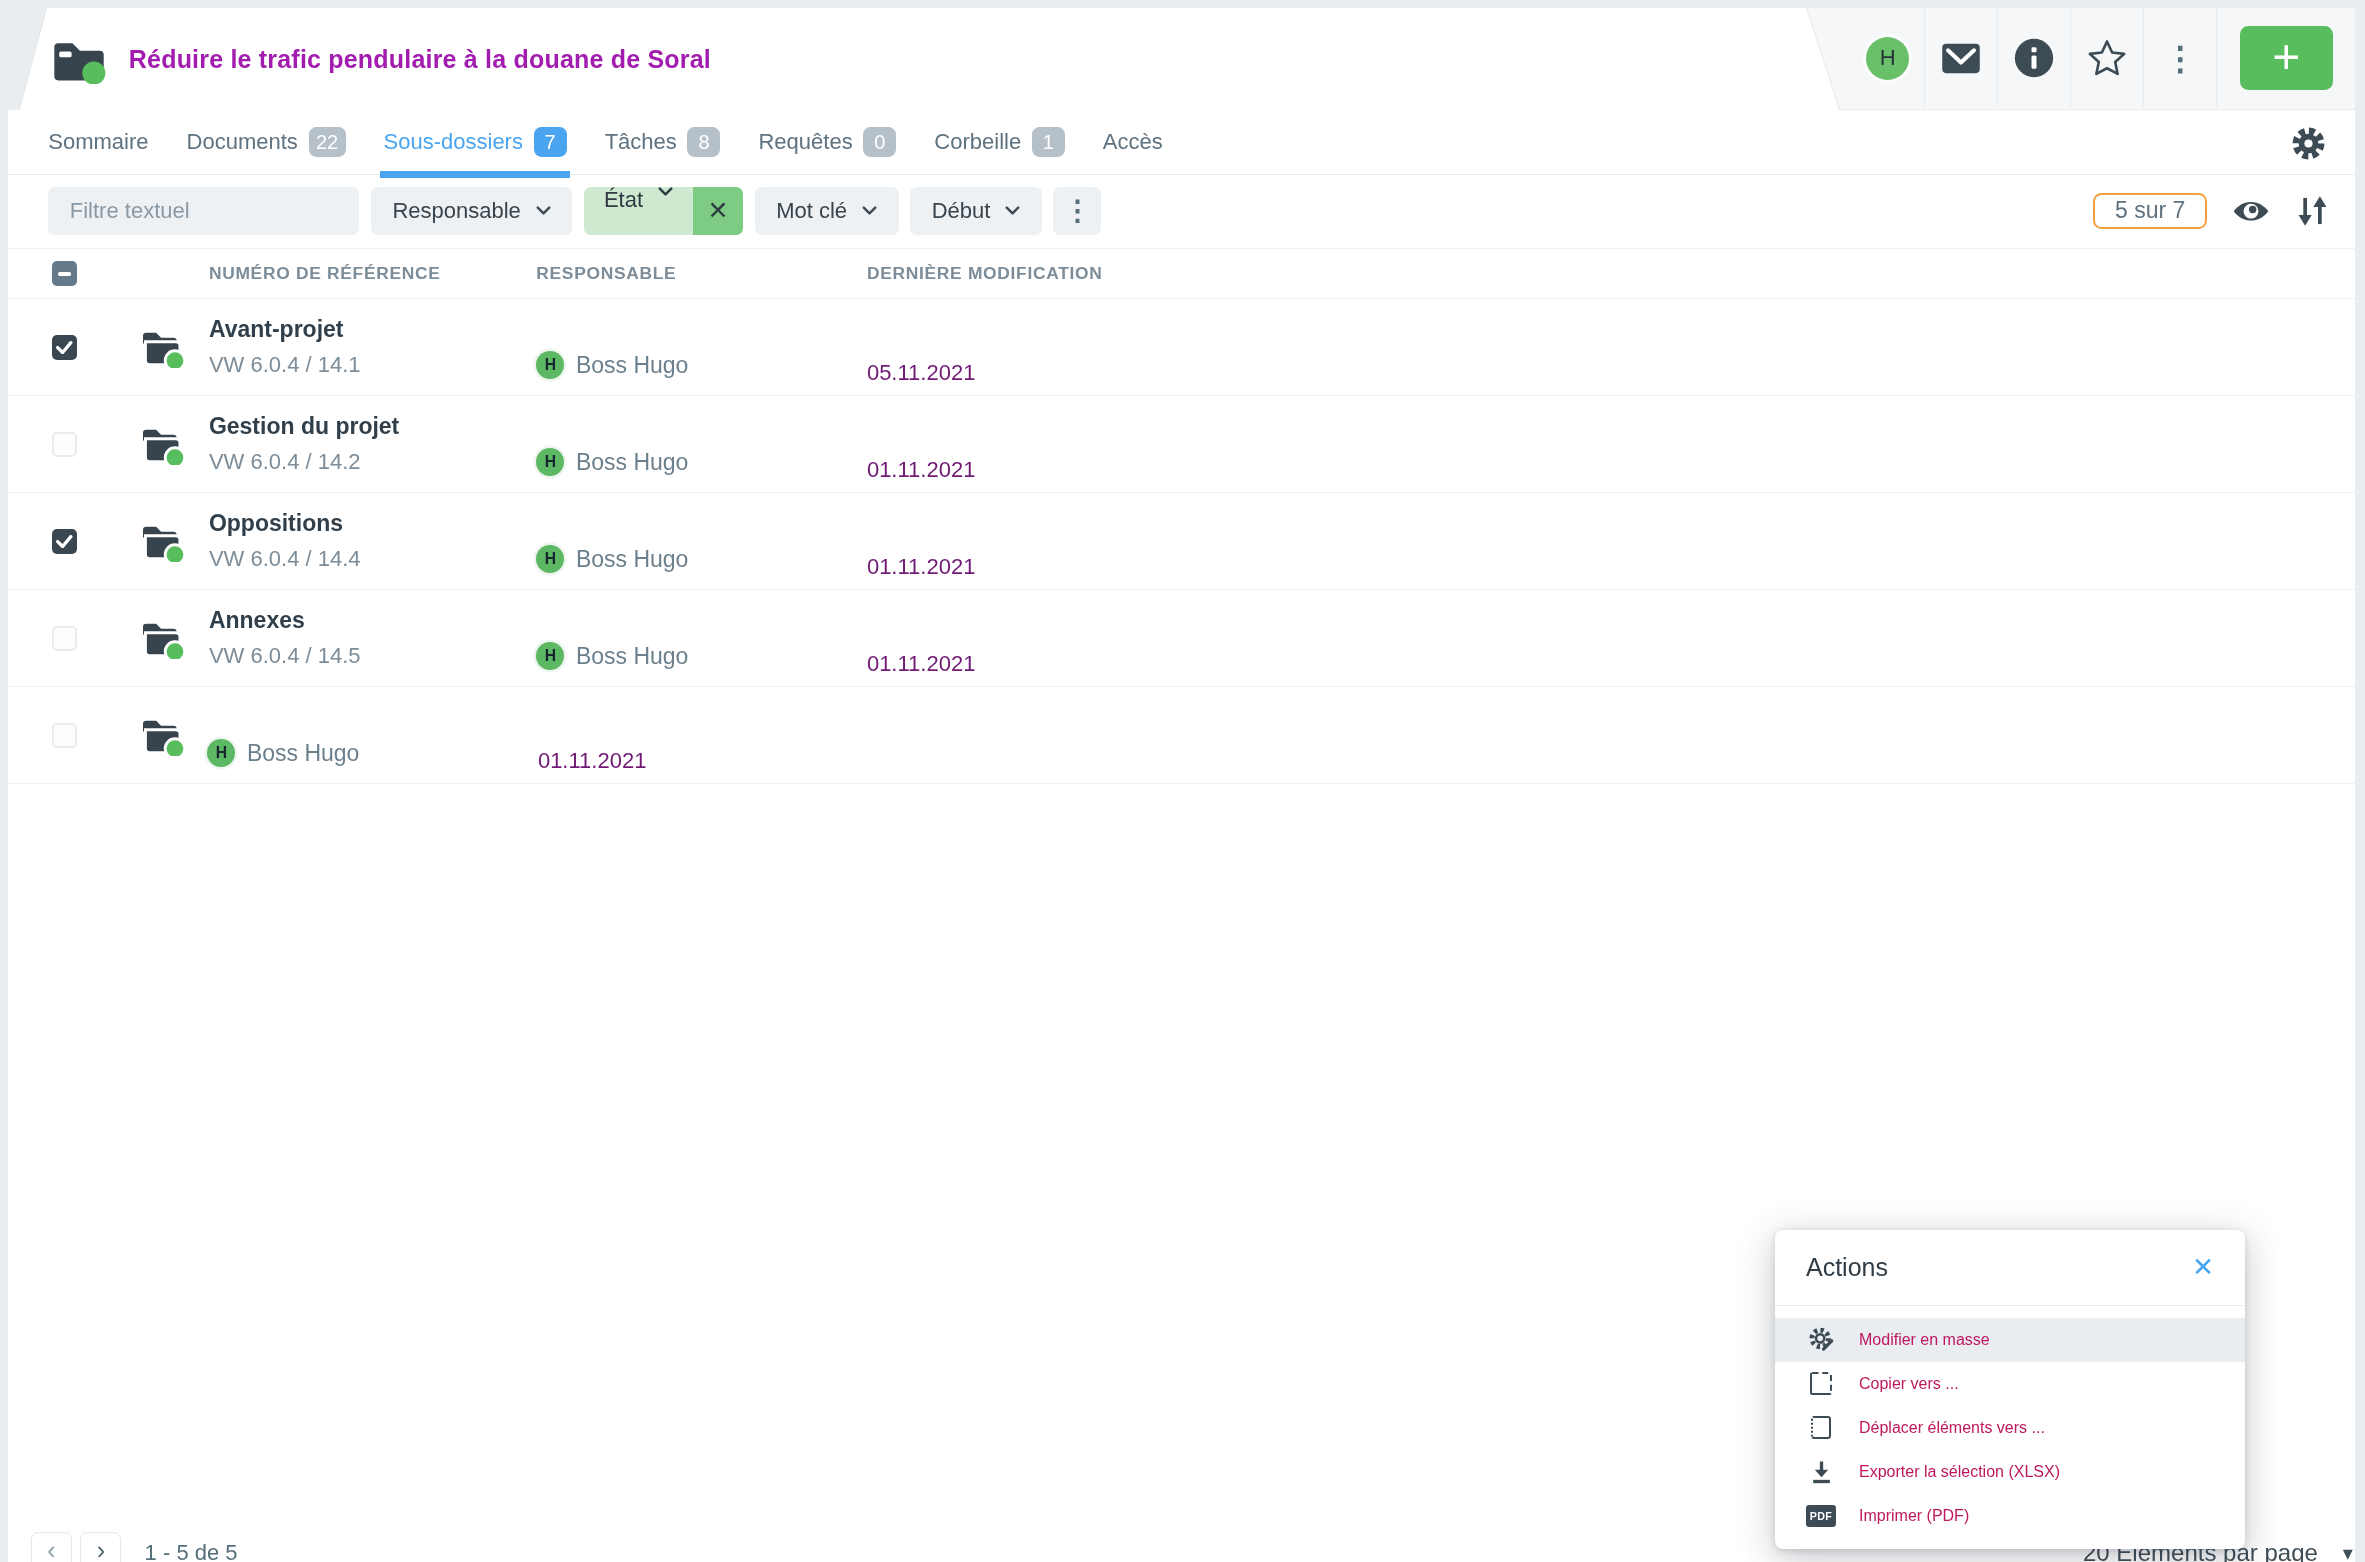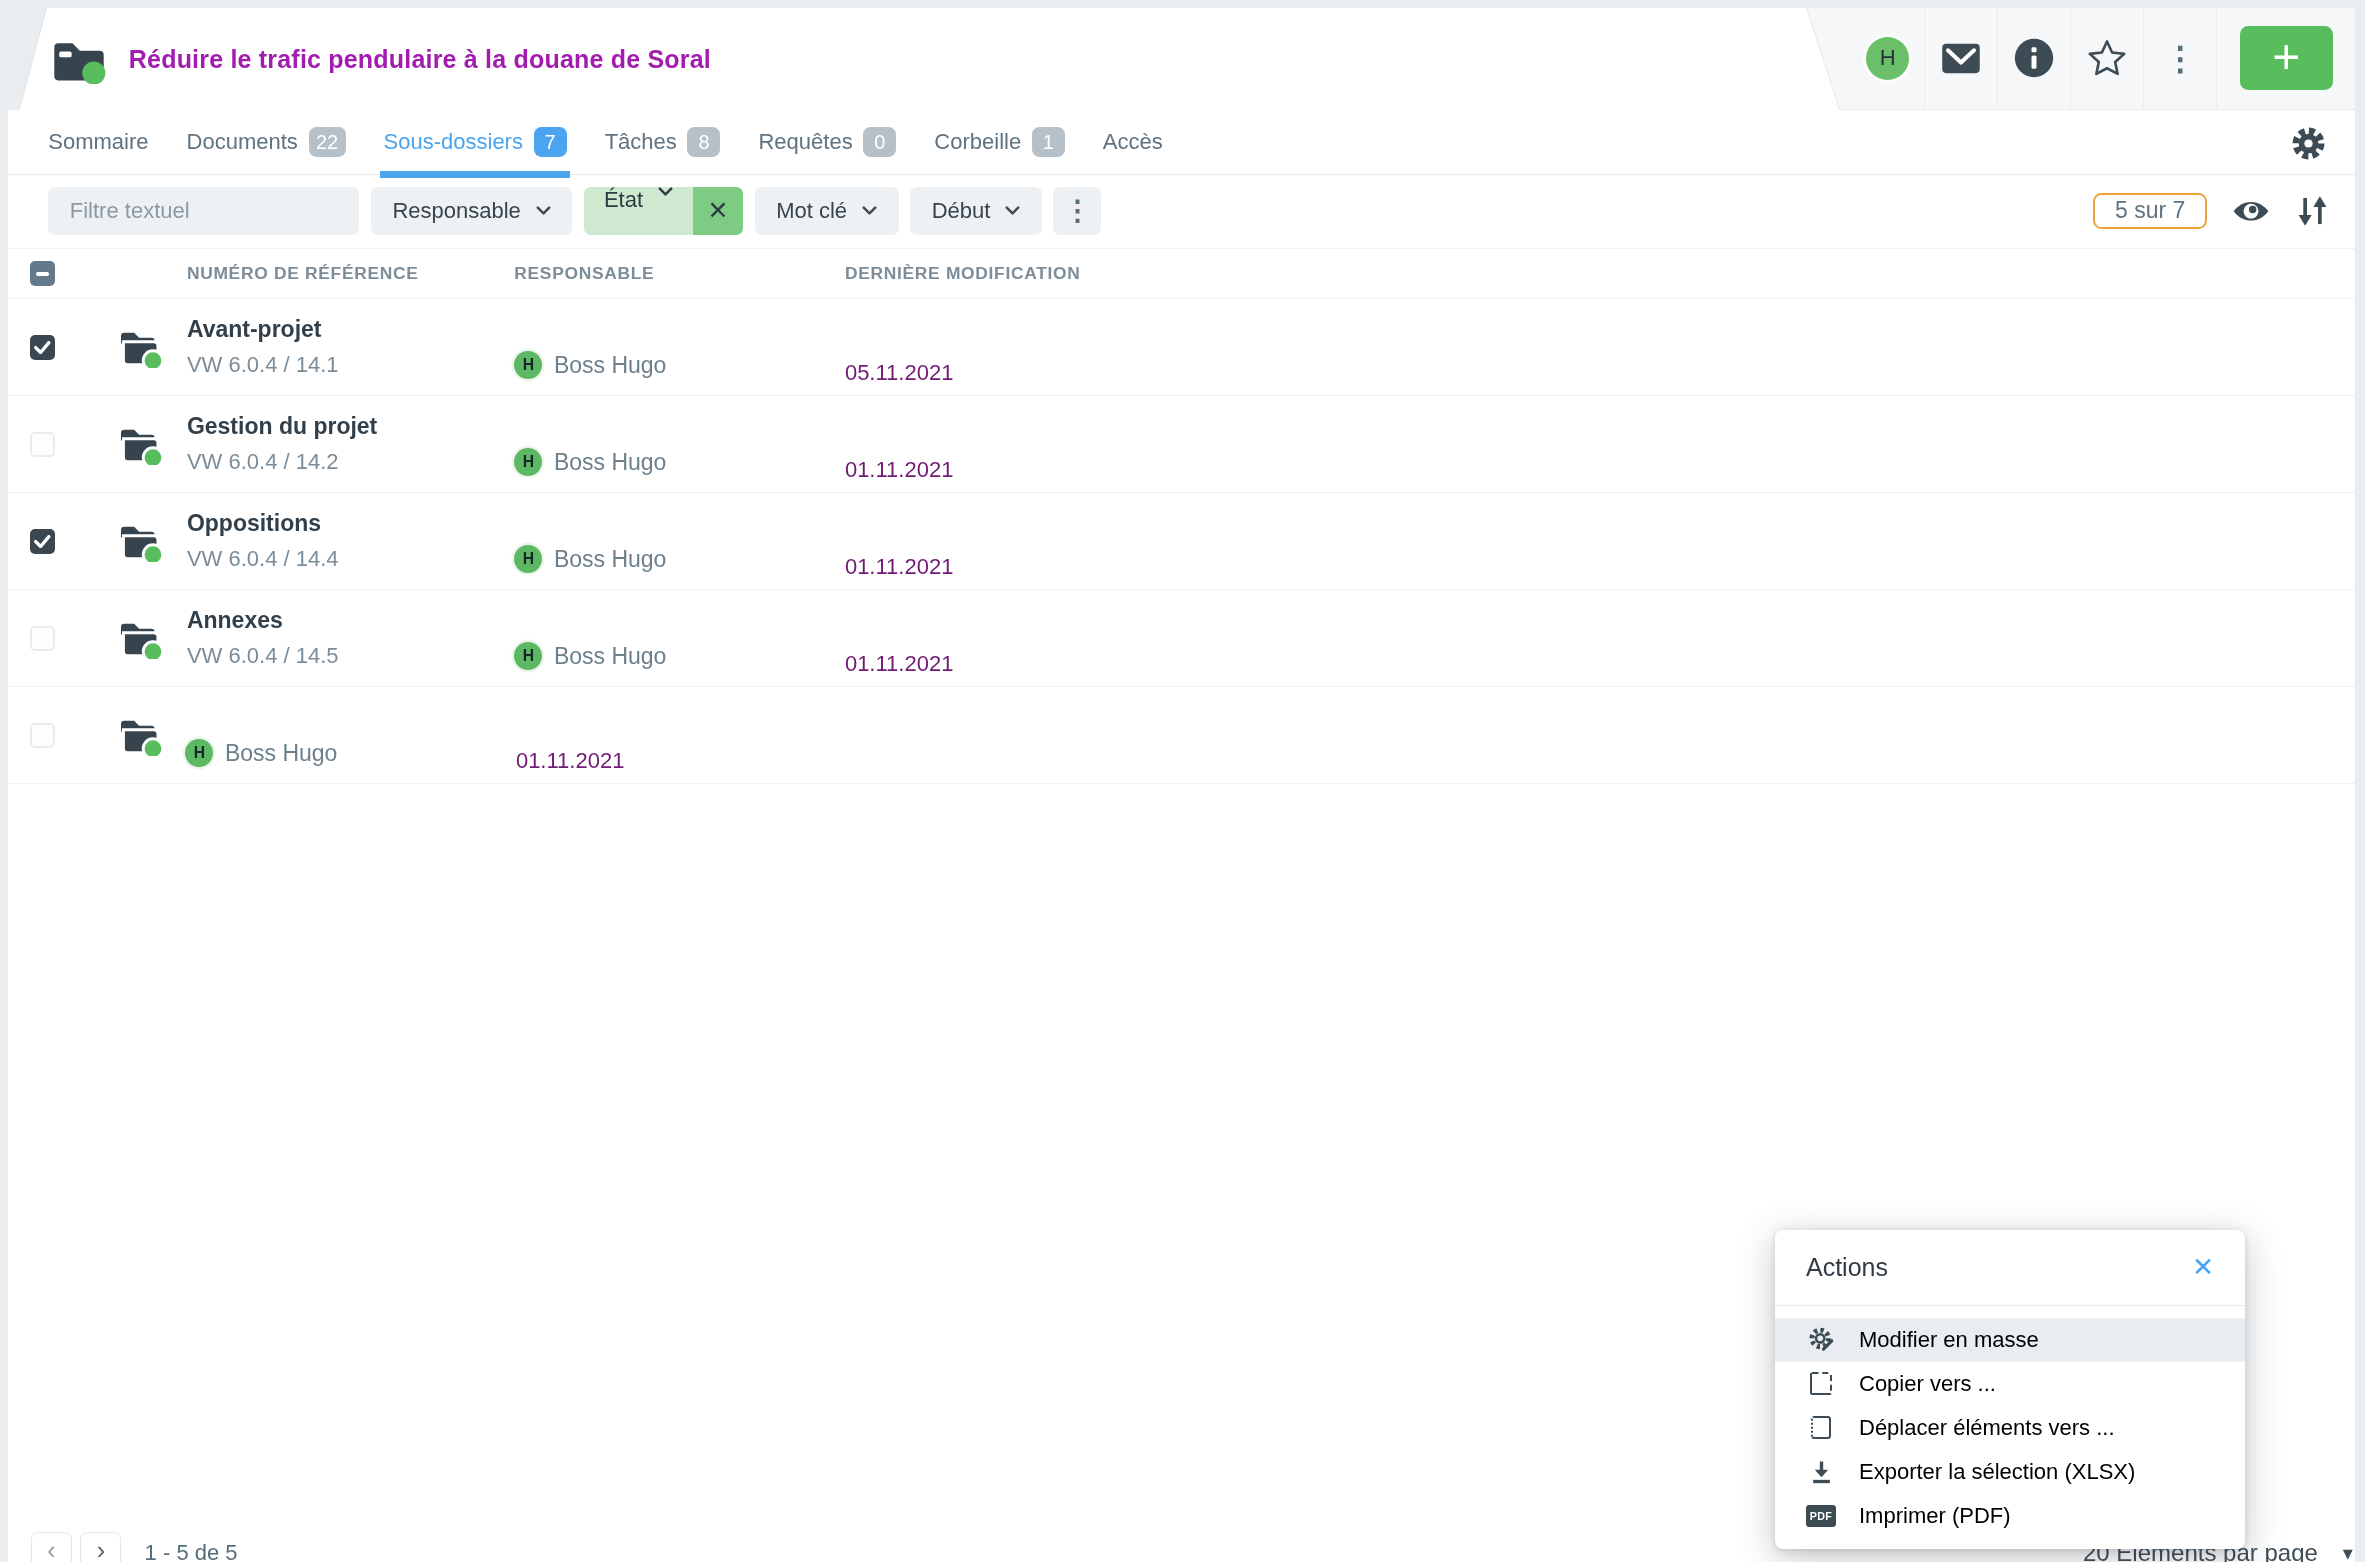--- a/index.html
+++ b/index.html
@@ -59,21 +59,21 @@
   .filter-input::placeholder { color: #8a99a4; }
   .filter-btn { height: 48px; background: #eef1f3; border-radius: 6.6px; border: none; display: flex; align-items: center; gap: 15px; padding: 0 21.5px; font-size: 22px; color: #37444e; cursor: pointer; font-family: inherit; }
   .chip { display: flex; height: 48px; border-radius: 6.6px; overflow: hidden; }
   .chip-main { background: #cfe9d1; display: flex; gap: 15px; padding: 0 20px; font-size: 22px; color: #2f3a42; cursor: pointer; }
   .chip-x { width: 50px; background: #7ecc84; display: flex; align-items: center; justify-content: center; font-size: 25px; color: #2f3a42; cursor: pointer; }
   .filter-more { width: 48px; height: 48px; background: #eef1f3; border-radius: 6.6px; display: flex; align-items: center; justify-content: center; cursor: pointer; }
   .filter-right { position: absolute; right: 25px; top: 11.6px; height: 48px; display: flex; align-items: center; gap: 25px; }
   .count-box { height: 36px; padding: 0 20px; border: 2.5px solid #f2a13a; border-radius: 8.3px; display: flex; align-items: center; font-size: 23px; color: #5f7280; }
   .icon-btn { display: flex; align-items: center; justify-content: center; cursor: pointer; }
   
-  .grid-row { display: grid; grid-template-columns: 74px 73px 329px 329px 1fr; padding-left: 20px; align-items: center; }
+  .grid-row { display: grid; grid-template-columns: 74px 73px 329px 329px 1fr; padding-left: 42px; align-items: center; }
   .table-header { height: 50px; border-bottom: 1.7px solid #eef1f4; background: #fff; }
   .col-label { font-size: 17.4px; font-weight: 700; color: #7c8d99; letter-spacing: 0.7px; padding-left: 11.6px; }
   .trow { height: 97px; border-bottom: 1.7px solid #eef1f4; background: #fff; }
   .checkbox { width: 25px; height: 25px; border-radius: 5px; margin-left: 1.7px; display: flex; align-items: center; justify-content: center; cursor: pointer; }
   .checkbox.indeterminate { background: #64798a; }
   .checkbox.indeterminate .bar { width: 12.4px; height: 4.1px; background: #fff; border-radius: 1.7px; }
   .checkbox.checked { background: #3a4750; }
   .checkbox.unchecked { background: #fdfdfd; border: 2.5px solid #e9ecef; }
   .row-folder { margin-left: 16.5px; }
   .name-cell { padding-left: 11.6px; }
@@ -98,21 +98,21 @@
     background: #fff; border-radius: 8px; box-shadow: 0 8.3px 37px rgba(40,50,60,.28), 0 1.7px 6.6px rgba(40,50,60,.15);
     z-index: 10; overflow: hidden;
   }
   .popup-header { height: 76px; display: flex; align-items: center; justify-content: space-between; padding: 0 31px; border-bottom: 1.7px solid #e8ebee; }
   .popup-title { font-size: 25px; font-weight: 500; color: #313c45; }
   .popup-close { font-size: 26.4px; color: #42a5f5; cursor: pointer; line-height: 1; }
   .popup-list { padding-top: 11.6px; }
   .menu-item { height: 44px; display: flex; align-items: center; padding-left: 31px; gap: 23px; cursor: pointer; }
   .menu-item.highlight { background: #e9edf1; }
   .menu-icon { width: 30px; display: flex; align-items: center; justify-content: center; }
-  .menu-label { font-size: 22px; color: #000000; }
+  .menu-label { font-size: 16px; color: #be185d; }
   .dash-sq { width: 21.5px; height: 23px; border: 2.5px dashed #3d4b54; border-bottom: 2.5px solid #3d4b54; border-left: 2.5px solid #3d4b54; border-radius: 2.5px; }
   .move-sq { width: 20px; height: 23px; border: 2.5px solid #3d4b54; border-left: 2.5px dotted #3d4b54; border-radius: 3.3px; }
   .pdf-badge { background: #3d4b54; color: #fff; font-size: 10.7px; font-weight: 700; border-radius: 3.3px; padding: 5px 4.1px; letter-spacing: 0.4px; }
   svg { display: block; }
 </style>
 </head>
 <body>
 
 <div>
   <div class="card">

